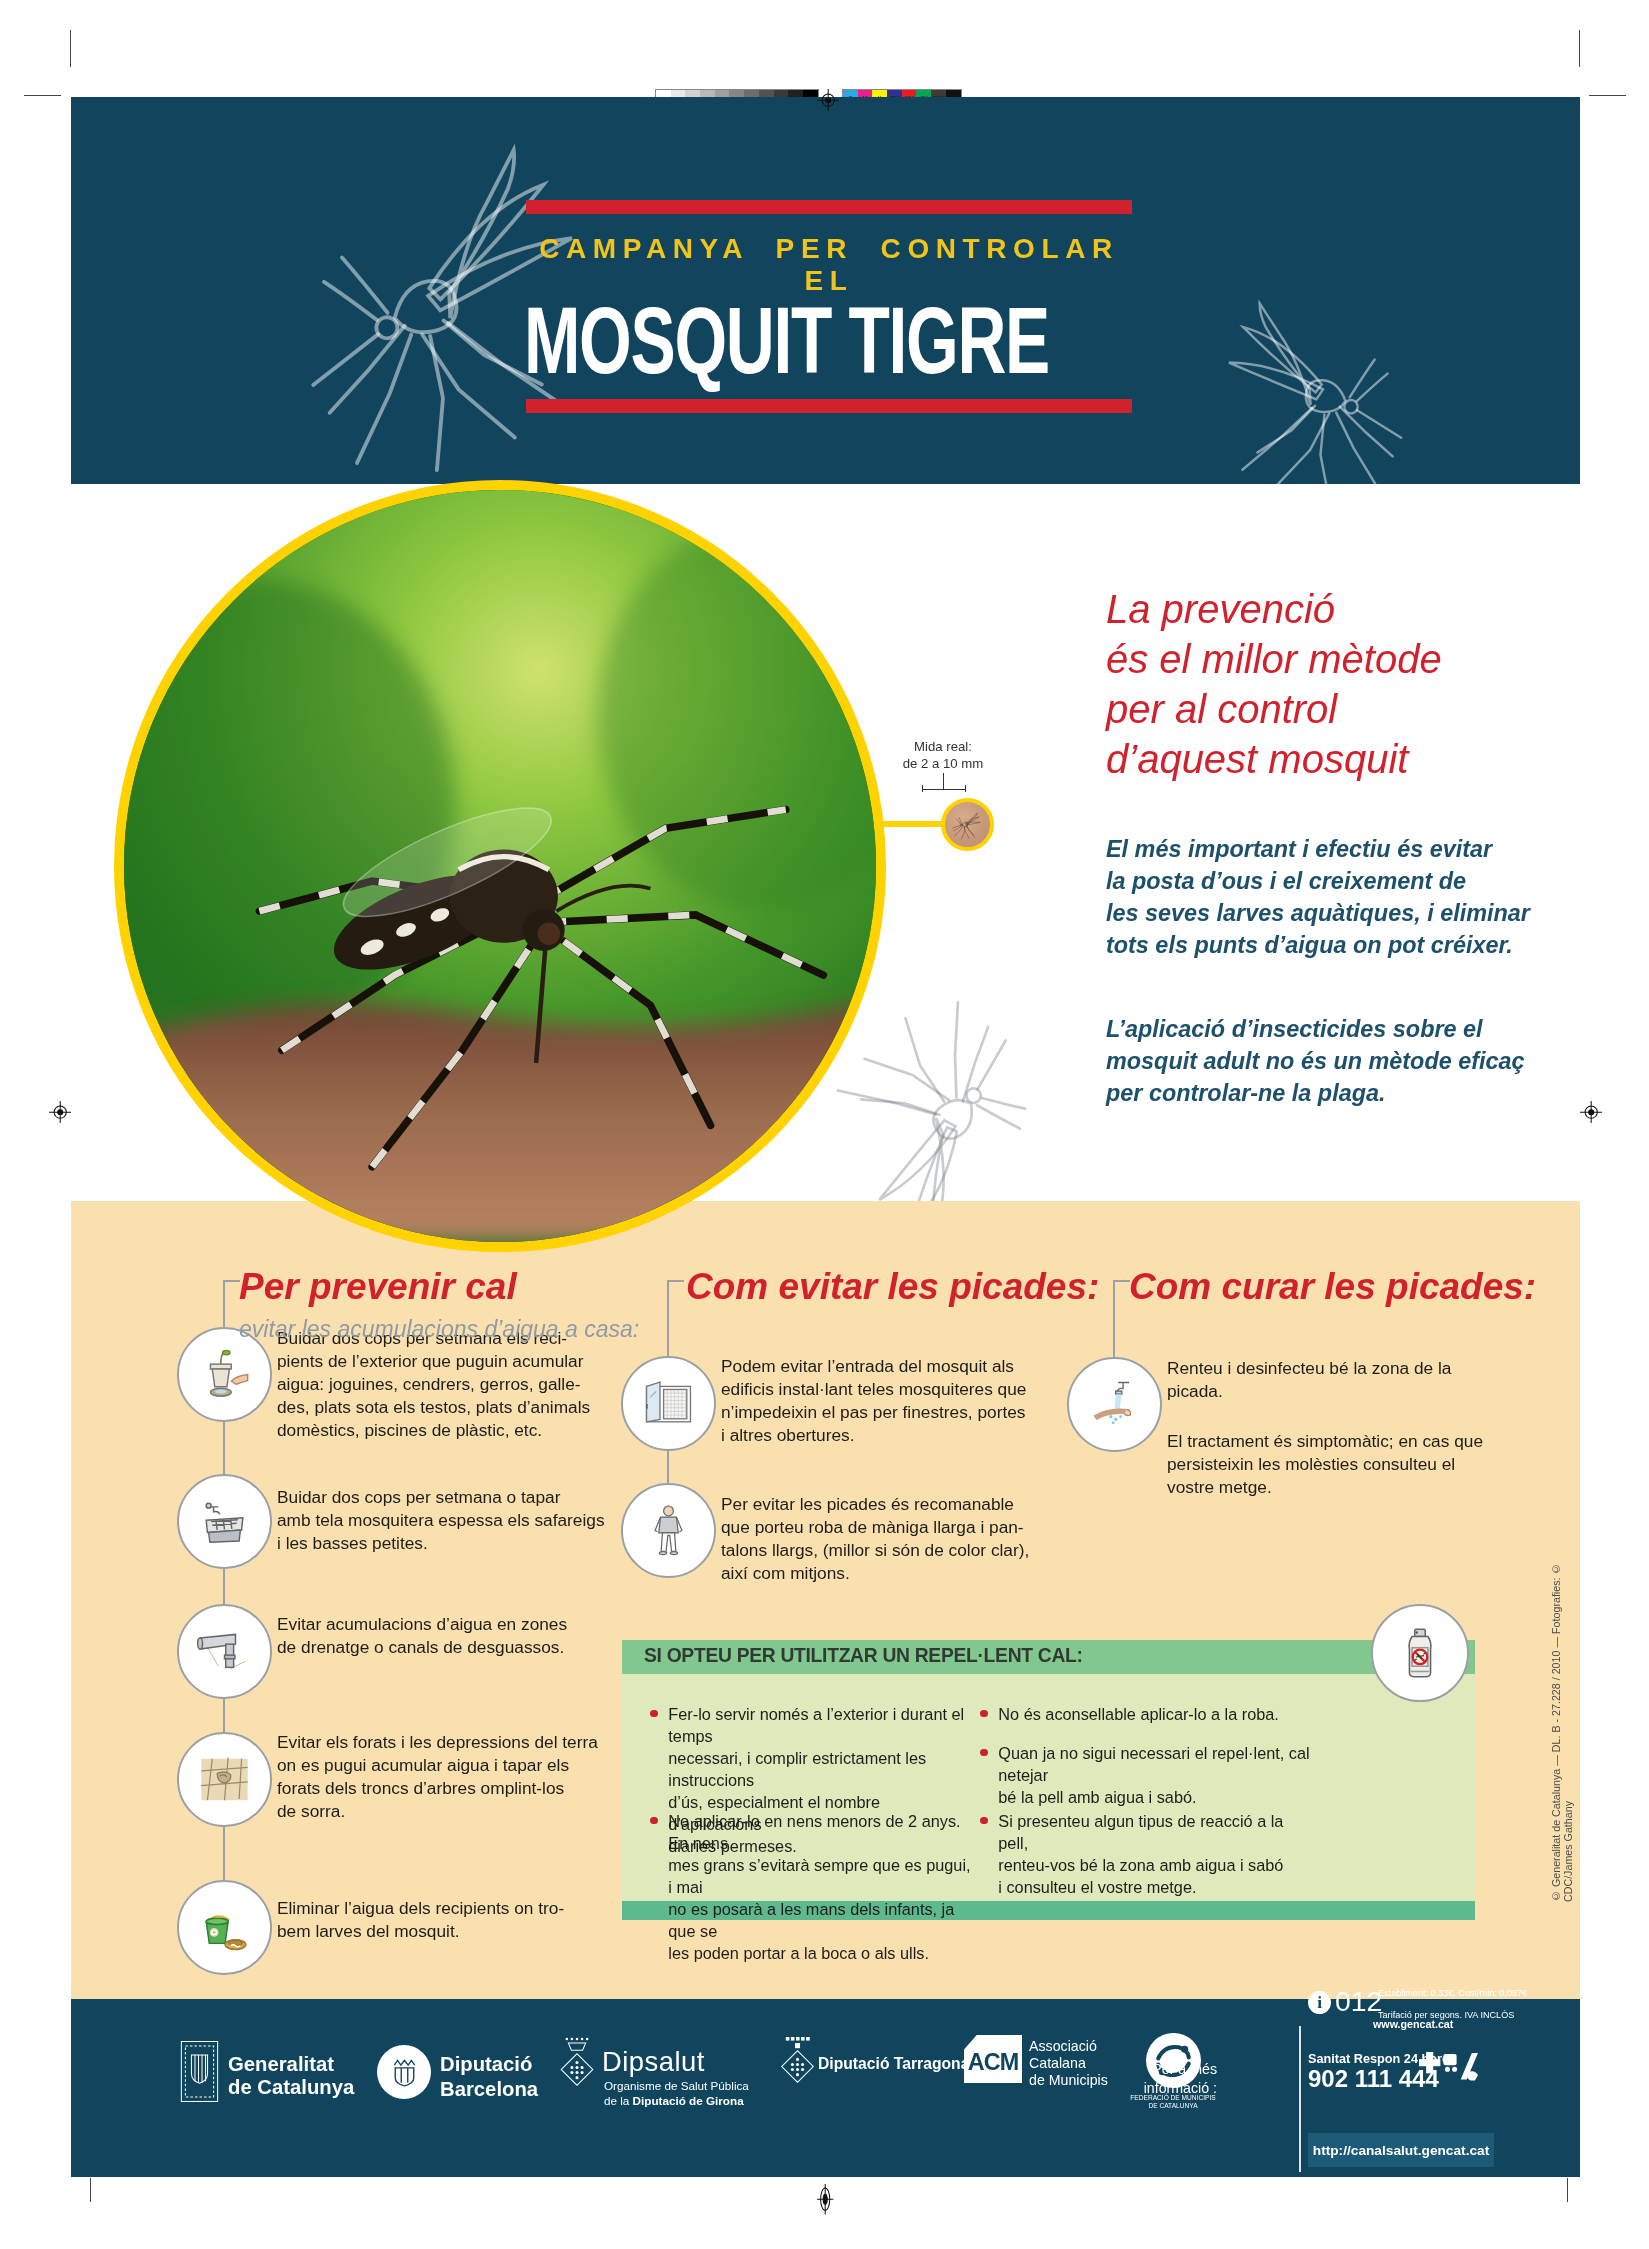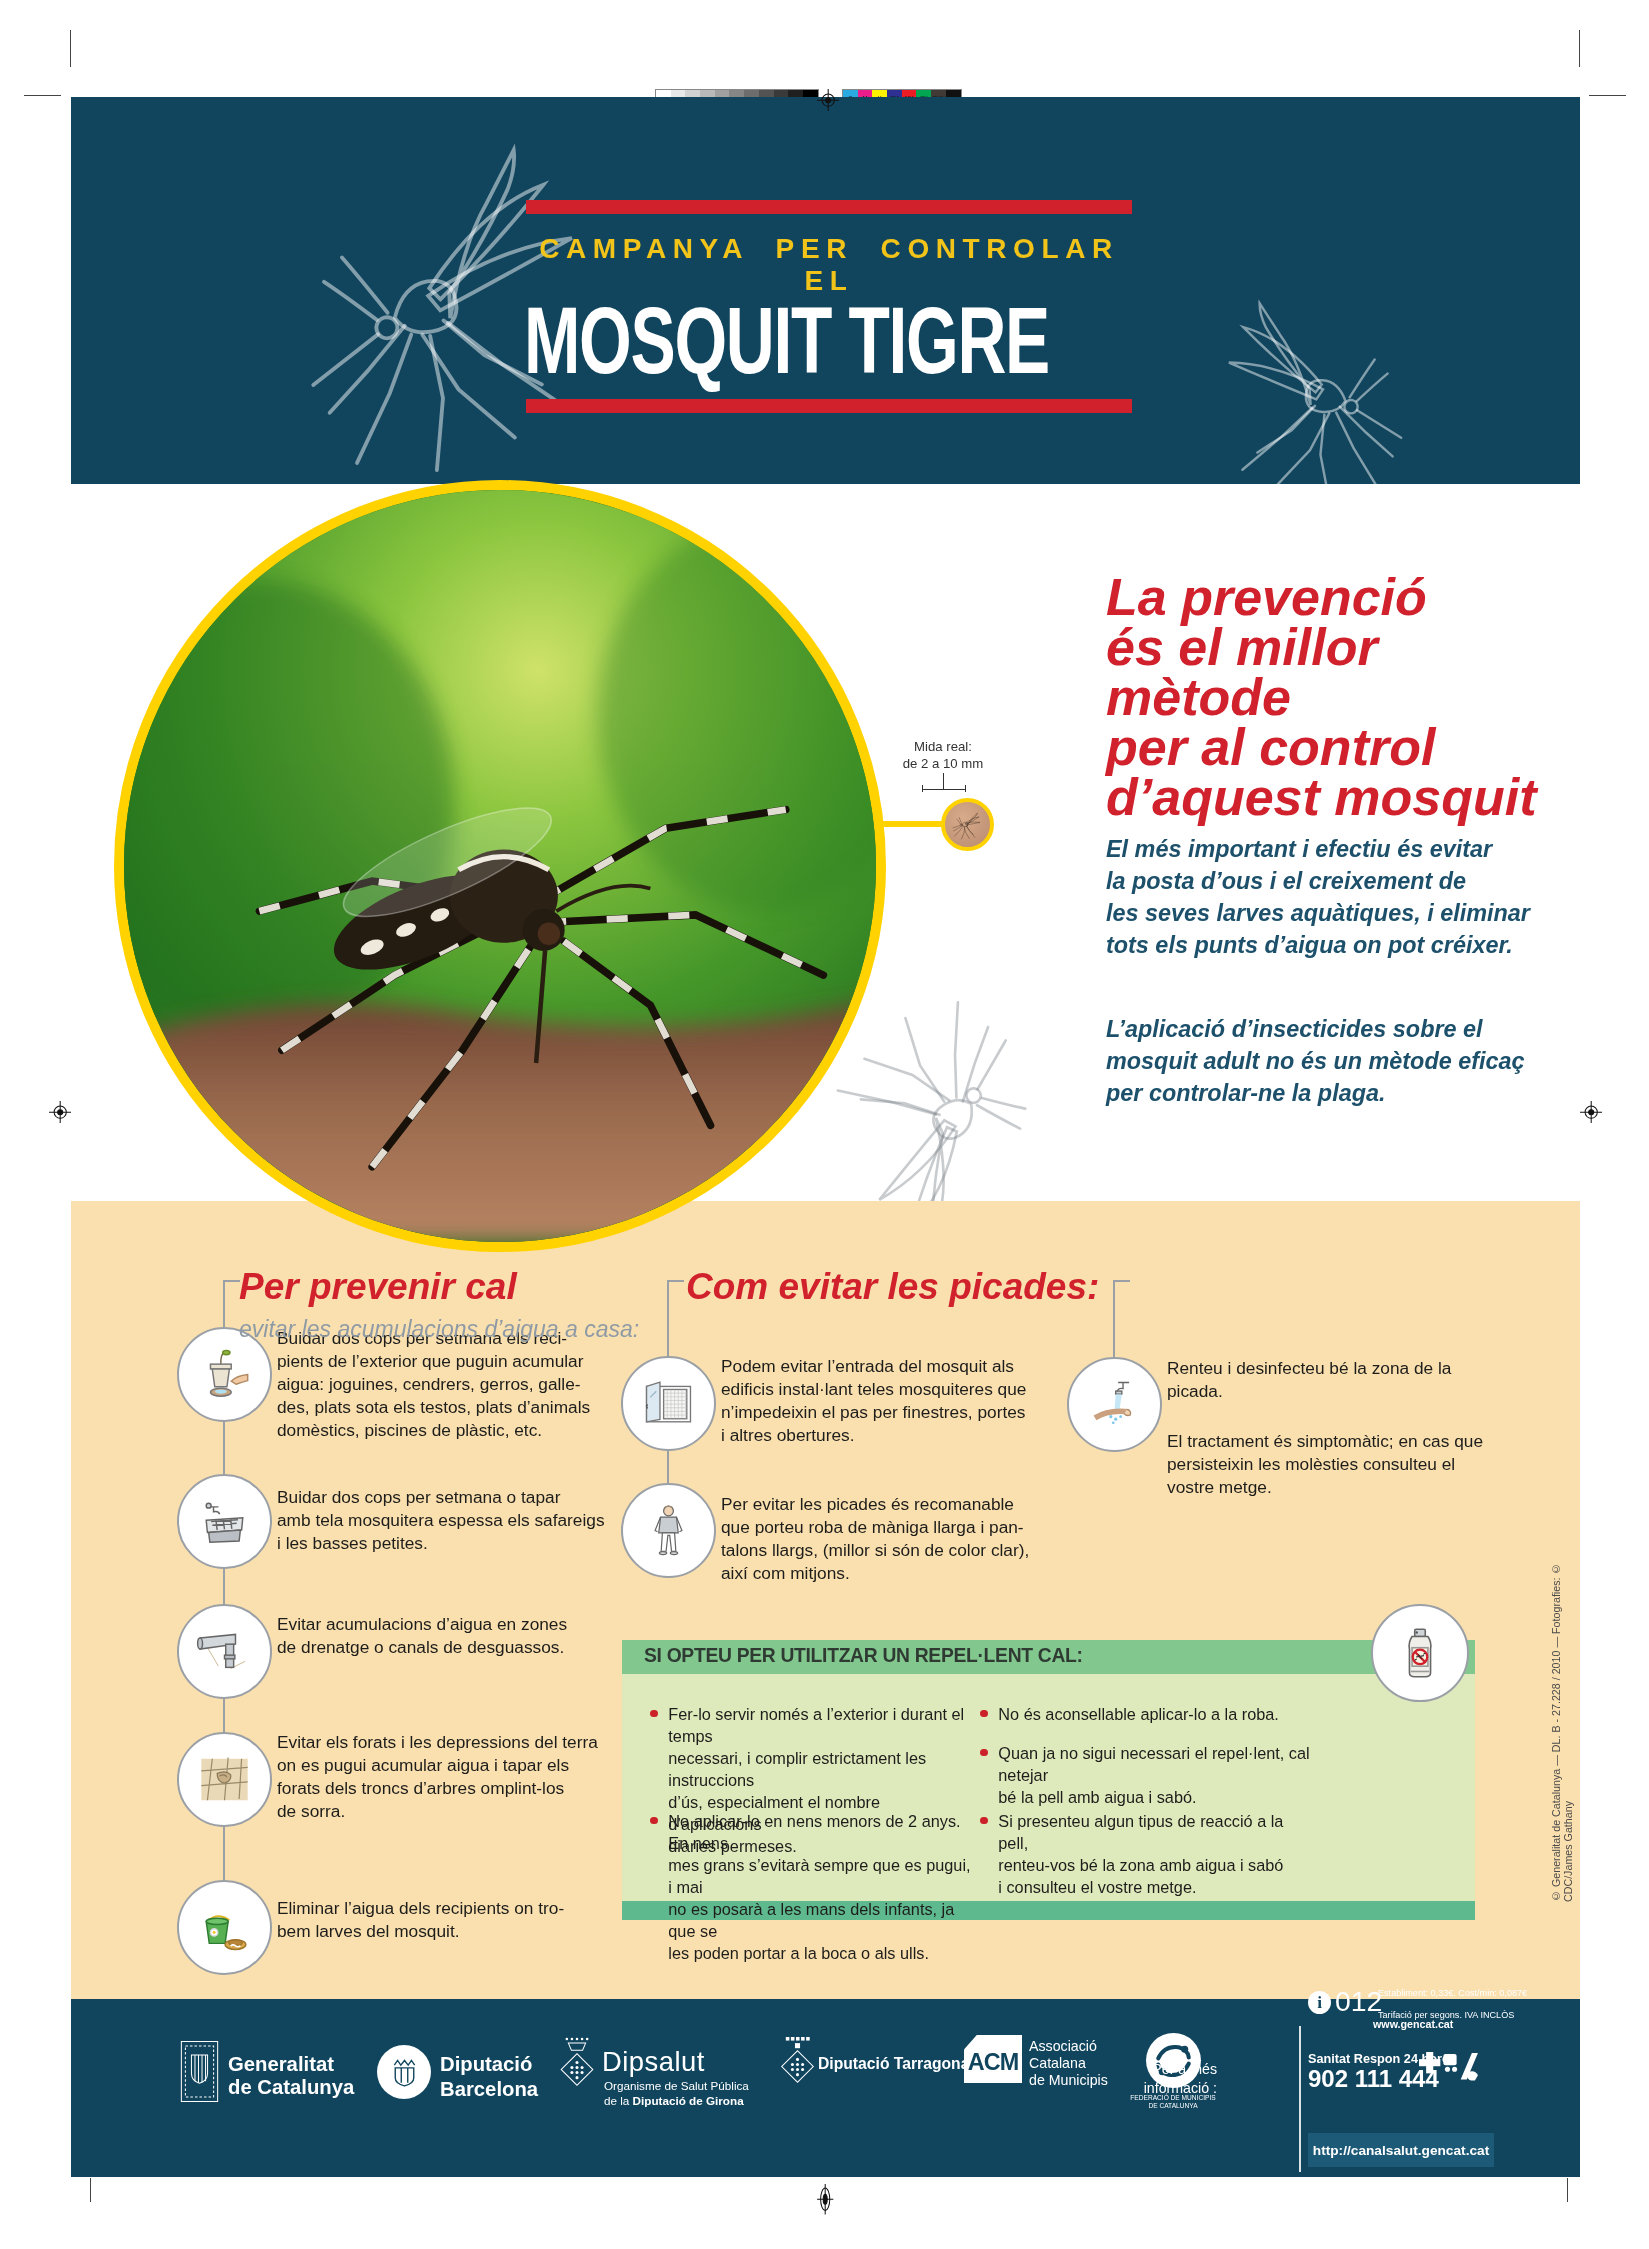--- a/index.html
+++ b/index.html
@@ -23,21 +23,21 @@
   .deco{color:rgba(255,255,255,.48);}
   .deco-gray{color:rgba(120,128,134,.40);}
   
   .photo-circle{left:114px;top:480px;width:752px;height:752px;border:10.2px solid var(--ring);
                 border-radius:50%;overflow:hidden;background:#2e7d1e;z-index:3;}
   .mini-circle{left:941px;top:798px;width:45px;height:45px;border:4.6px solid var(--ring);border-radius:50%;
                background:radial-gradient(circle at 40% 35%,#d8ab8c,#b98a6e);z-index:3;display:flex;align-items:center;justify-content:center;}
   .connector{left:782px;top:821px;width:168px;height:5.6px;background:var(--ring);z-index:2;}
   .mida{left:882px;top:738px;width:122px;text-align:center;font-size:13.2px;line-height:17px;color:#333;}
   .mark{background:#333;}
-  .headline{left:1106px;top:572px;width:447px;color:var(--red);font-size:52px;line-height:50px;font-weight:bold;font-style:italic;}
+  .headline{left:1106px;top:584px;width:447px;color:var(--red);font-size:40px;line-height:50px;font-weight:normal;font-style:italic;}
   .heropara{left:1106px;width:467px;color:var(--blueText);font-size:23.4px;line-height:32px;font-style:italic;font-weight:600;}
   
   .colhead{color:var(--red);font-size:37px;font-weight:bold;font-style:italic;z-index:4;}
   .colsub{color:var(--grayText);font-size:23px;font-style:italic;z-index:4;}
   .vline{width:1.5px;background:#9aa0a6;z-index:1;}
   .vstub{height:1.5px;width:17.3px;background:#9aa0a6;z-index:1;}
   .icircle{width:91px;height:91px;background:#fff;border:2.5px solid #9aa0a6;border-radius:50%;z-index:2;
            display:flex;align-items:center;justify-content:center;}
   .itext{font-size:17.3px;line-height:23px;color:var(--ink);z-index:2;}
   
@@ -401,20 +401,21 @@
     </g>
       </svg>
   </div>
   <div class="abs itext pre" style="left:721px;top:1493px;width:325px">Per evitar les picades és recomanable
 que porteu roba de màniga llarga i pan-
 talons llargs, (millor si són de color clar),
 així com mitjons.</div>
 
   <div class="abs vstub" style="left:1113px;top:1280px"></div>
   <div class="abs vline" style="left:1113px;top:1280px;height:127px"></div>
+  <div class="abs colhead" style="left:1129px;top:1266px">Com curar les picades:</div>
 
   <div class="abs icircle" style="left:1067px;top:1357px">
     <svg width="61" height="61" viewBox="0 0 100 100">
         <g stroke="#666" stroke-width="2.2" fill="none">
       <path d="M56,14 h18 M64,14 v10 q-8,-2 -10,6" fill="none"></path>
           <rect x="52" y="28" width="10" height="5" fill="#cfd4d8"></rect>
       <path d="M52,33 L62,33 L58,60 L50,58 Z" fill="#bfe4f5" stroke="none" opacity=".9"></path>
       <path d="M18,72 Q40,58 74,62" stroke="#caa07e" stroke-width="9"></path>
       <path d="M70,58 q8,2 6,9 q-6,3 -10,-2" fill="#f1d4b6" stroke="#b08a63"></path>
       <g fill="#7fc6e8" stroke="none">

